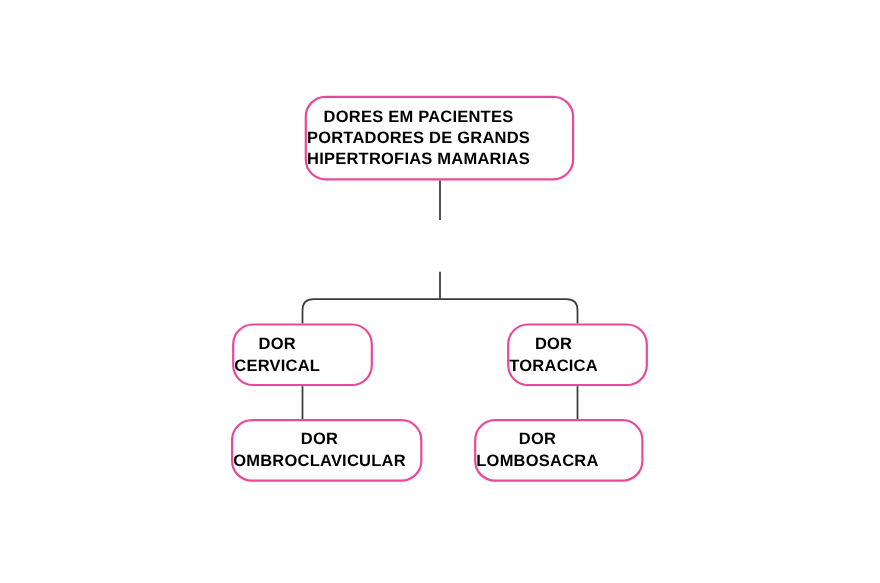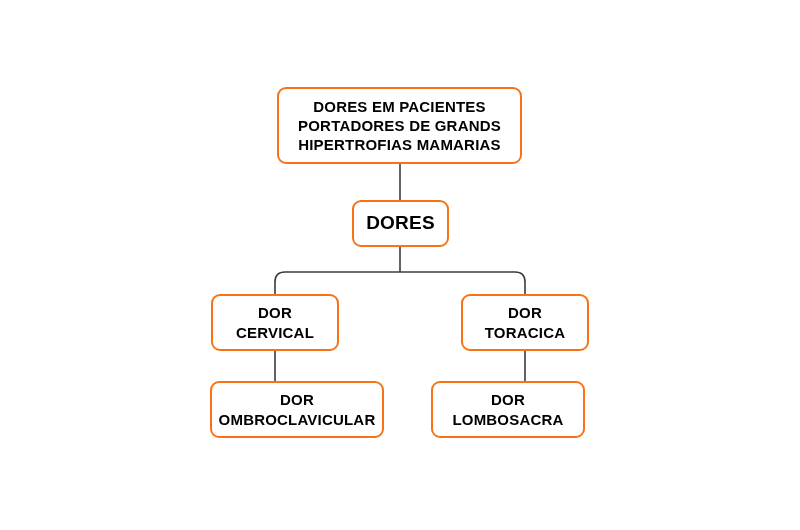--- a/index.html
+++ b/index.html
@@ -15,27 +15,26 @@
   }
   #diagram-root {
     position: relative;
     width: 800px;
     height: 530px;
     background: #ffffff;
   }
   .node {
     position: absolute;
     box-sizing: border-box;
-    border: 2px solid #f97316;
-    border-radius: 9px;
+    border: 2px solid #ec4899;
+    border-radius: 19px;
     background: #ffffff;
     color: #000000;
     display: flex;
     align-items: center;
-    justify-content: center;
     text-align: center;
     font-weight: bold;
     letter-spacing: 0.2px;
     z-index: 2;
   }
   .node-text {
     display: block;
     white-space: pre-line;
     line-height: 1.28;
   }
@@ -116,23 +115,20 @@
 
     <line x1="525" y1="351" x2="525" y2="381"></line>
   </svg>
 
   <div class="node" id="node-root">
     <span class="node-text">DORES EM PACIENTES
 PORTADORES DE GRANDS
 HIPERTROFIAS MAMARIAS</span>
   </div>
 
-  <div class="node" id="node-dores">
-    <span class="node-text">DORES</span>
-  </div>
 
   <div class="node" id="node-cervical">
     <span class="node-text">DOR
 CERVICAL</span>
   </div>
 
   <div class="node" id="node-toracica">
     <span class="node-text">DOR
 TORACICA</span>
   </div>

